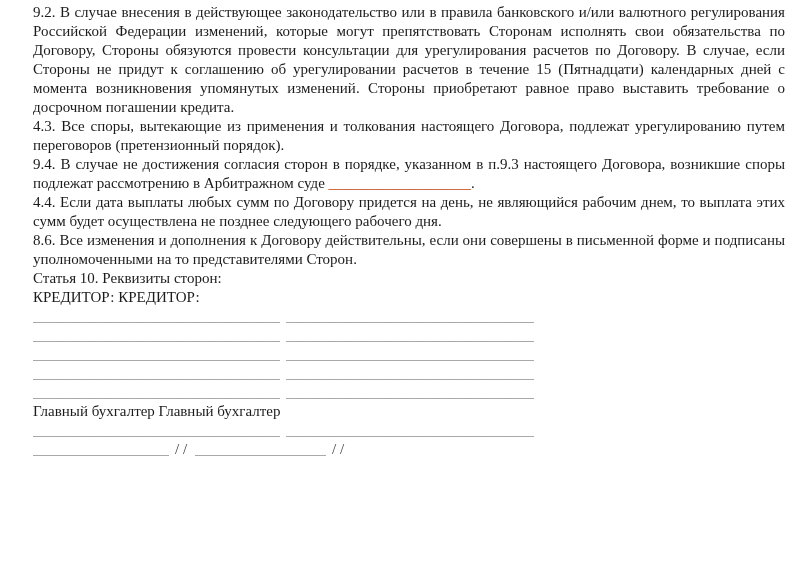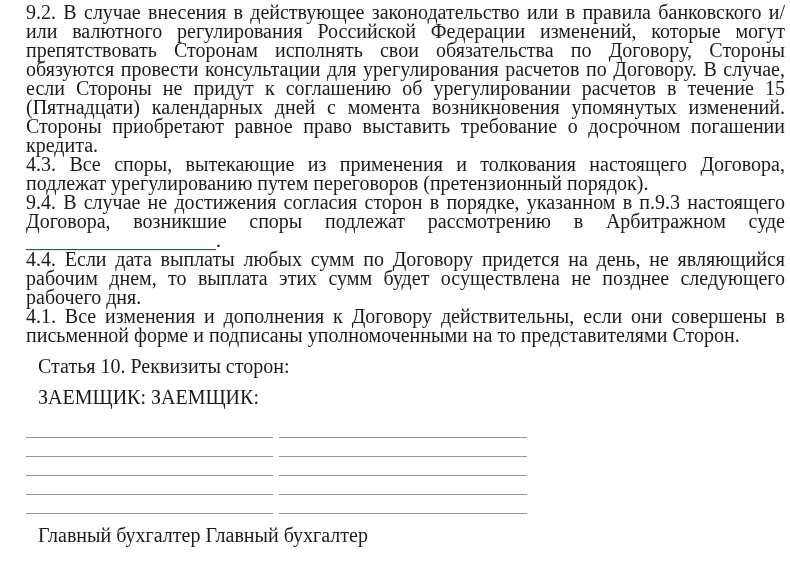--- a/index.html
+++ b/index.html
@@ -4,27 +4,27 @@
 <style>
   html, body { margin: 0; padding: 0; background: #ffffff; }
   body {
     width: 790px; height: 567px; overflow: hidden;
     font-family: "Liberation Serif", "DejaVu Serif", serif;
     color: #1b1b1b;
   }
   .page {
     box-sizing: border-box;
     width: 790px; height: 407px;
-    padding: 3px 5px 0 26px;
-    font-size: 20px; line-height: 19px;
+    padding: 3px 5px 0 33px;
+    font-size: 15px; line-height: 19px;
   }
   .clause { margin: 0; text-align: justify; }
-  .line-left { margin: 12px; text-align: left; }
+  .line-left { margin: 0; text-align: left; }
   .blank-inline {
-    color: #14532d;
+    color: #c2410c;
     white-space: nowrap;
     letter-spacing: 0;
   }
   .sig-row { height: 19px; white-space: nowrap; overflow: hidden; }
   .sig-blank {
     display: inline-block;
     overflow: hidden; white-space: nowrap;
     color: #8f8f8f; vertical-align: bottom;
     height: 19px;
   }
@@ -35,23 +35,23 @@
   .sig-sep { color: #3a3a3a; padding: 0 4px 0 6px; }
 </style>
 </head>
 <body>
 
 <div class="page">
   <p class="clause">9.2. В случае внесения в действующее законодательство или в правила банковского и/или валютного регулирования Российской Федерации изменений, которые могут препятствовать Сторонам исполнять свои обязательства по Договору, Стороны обязуются провести консультации для урегулирования расчетов по Договору. В случае, если Стороны не придут к соглашению об урегулировании расчетов в течение 15 (Пятнадцати) календарных дней с момента возникновения упомянутых изменений. Стороны приобретают равное право выставить требование о досрочном погашении кредита.</p>
   <p class="clause">4.3. Все споры, вытекающие из применения и толкования настоящего Договора, подлежат урегулированию путем переговоров (претензионный порядок).</p>
   <p class="clause"><span>9.4. В случае не достижения согласия сторон в порядке, указанном в п.9.3 настоящего Договора, возникшие споры подлежат рассмотрению в Арбитражном суде </span><span class="blank-inline">___________________</span><span>.</span></p>
   <p class="clause">4.4. Если дата выплаты любых сумм по Договору придется на день, не являющийся рабочим днем, то выплата этих сумм будет осуществлена не позднее следующего рабочего дня.</p>
-  <p class="clause">4.1. Все изменения и дополнения к Договору действительны, если они совершены в письменной форме и подписаны уполномоченными на то представителями Сторон.</p>
+  <p class="clause">8.6. Все изменения и дополнения к Договору действительны, если они совершены в письменной форме и подписаны уполномоченными на то представителями Сторон.</p>
   <p class="line-left">Статья 10. Реквизиты сторон:</p>
-  <p class="line-left">ЗАЕМЩИК: ЗАЕМЩИК:</p>
+  <p class="line-left">КРЕДИТОР: КРЕДИТОР:</p>
 
   <div class="sig-row">
     <span class="sig-blank col-l">__________________________________________________</span><span class="sig-blank col-r">__________________________________________________</span>
   </div>
   <div class="sig-row">
     <span class="sig-blank col-l">__________________________________________________</span><span class="sig-blank col-r">__________________________________________________</span>
   </div>
   <div class="sig-row">
     <span class="sig-blank col-l">__________________________________________________</span><span class="sig-blank col-r">__________________________________________________</span>
   </div>

